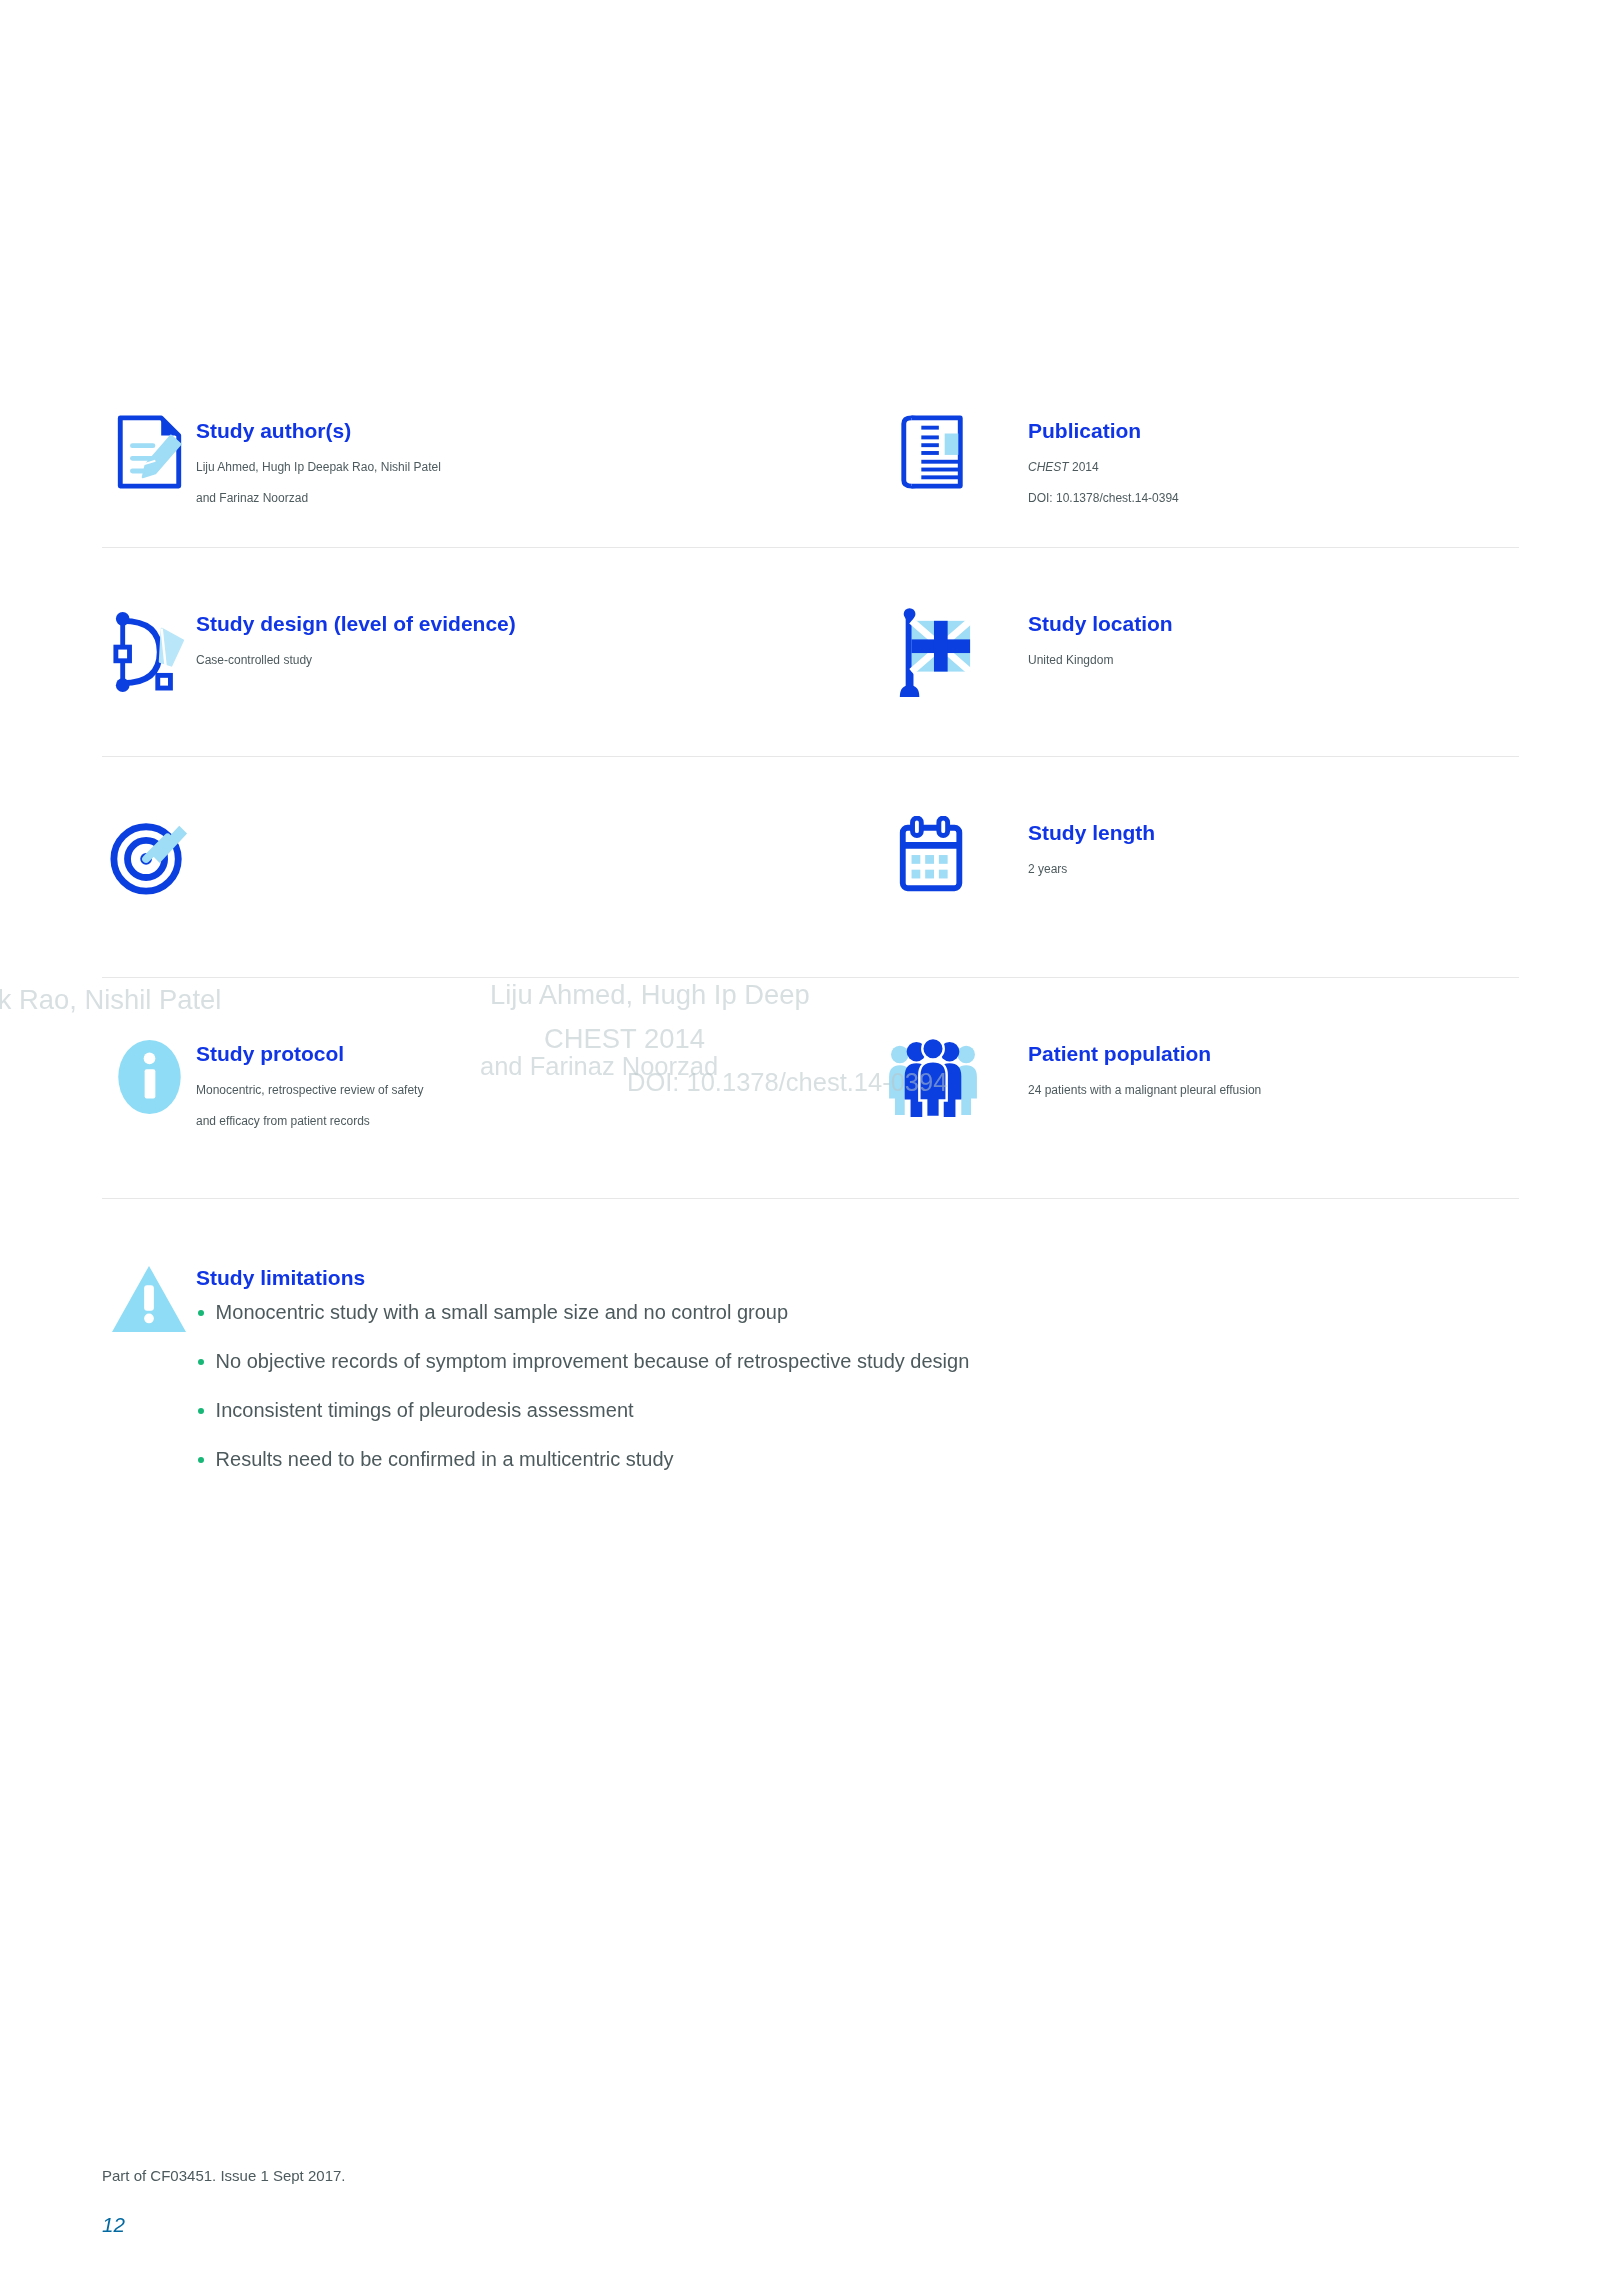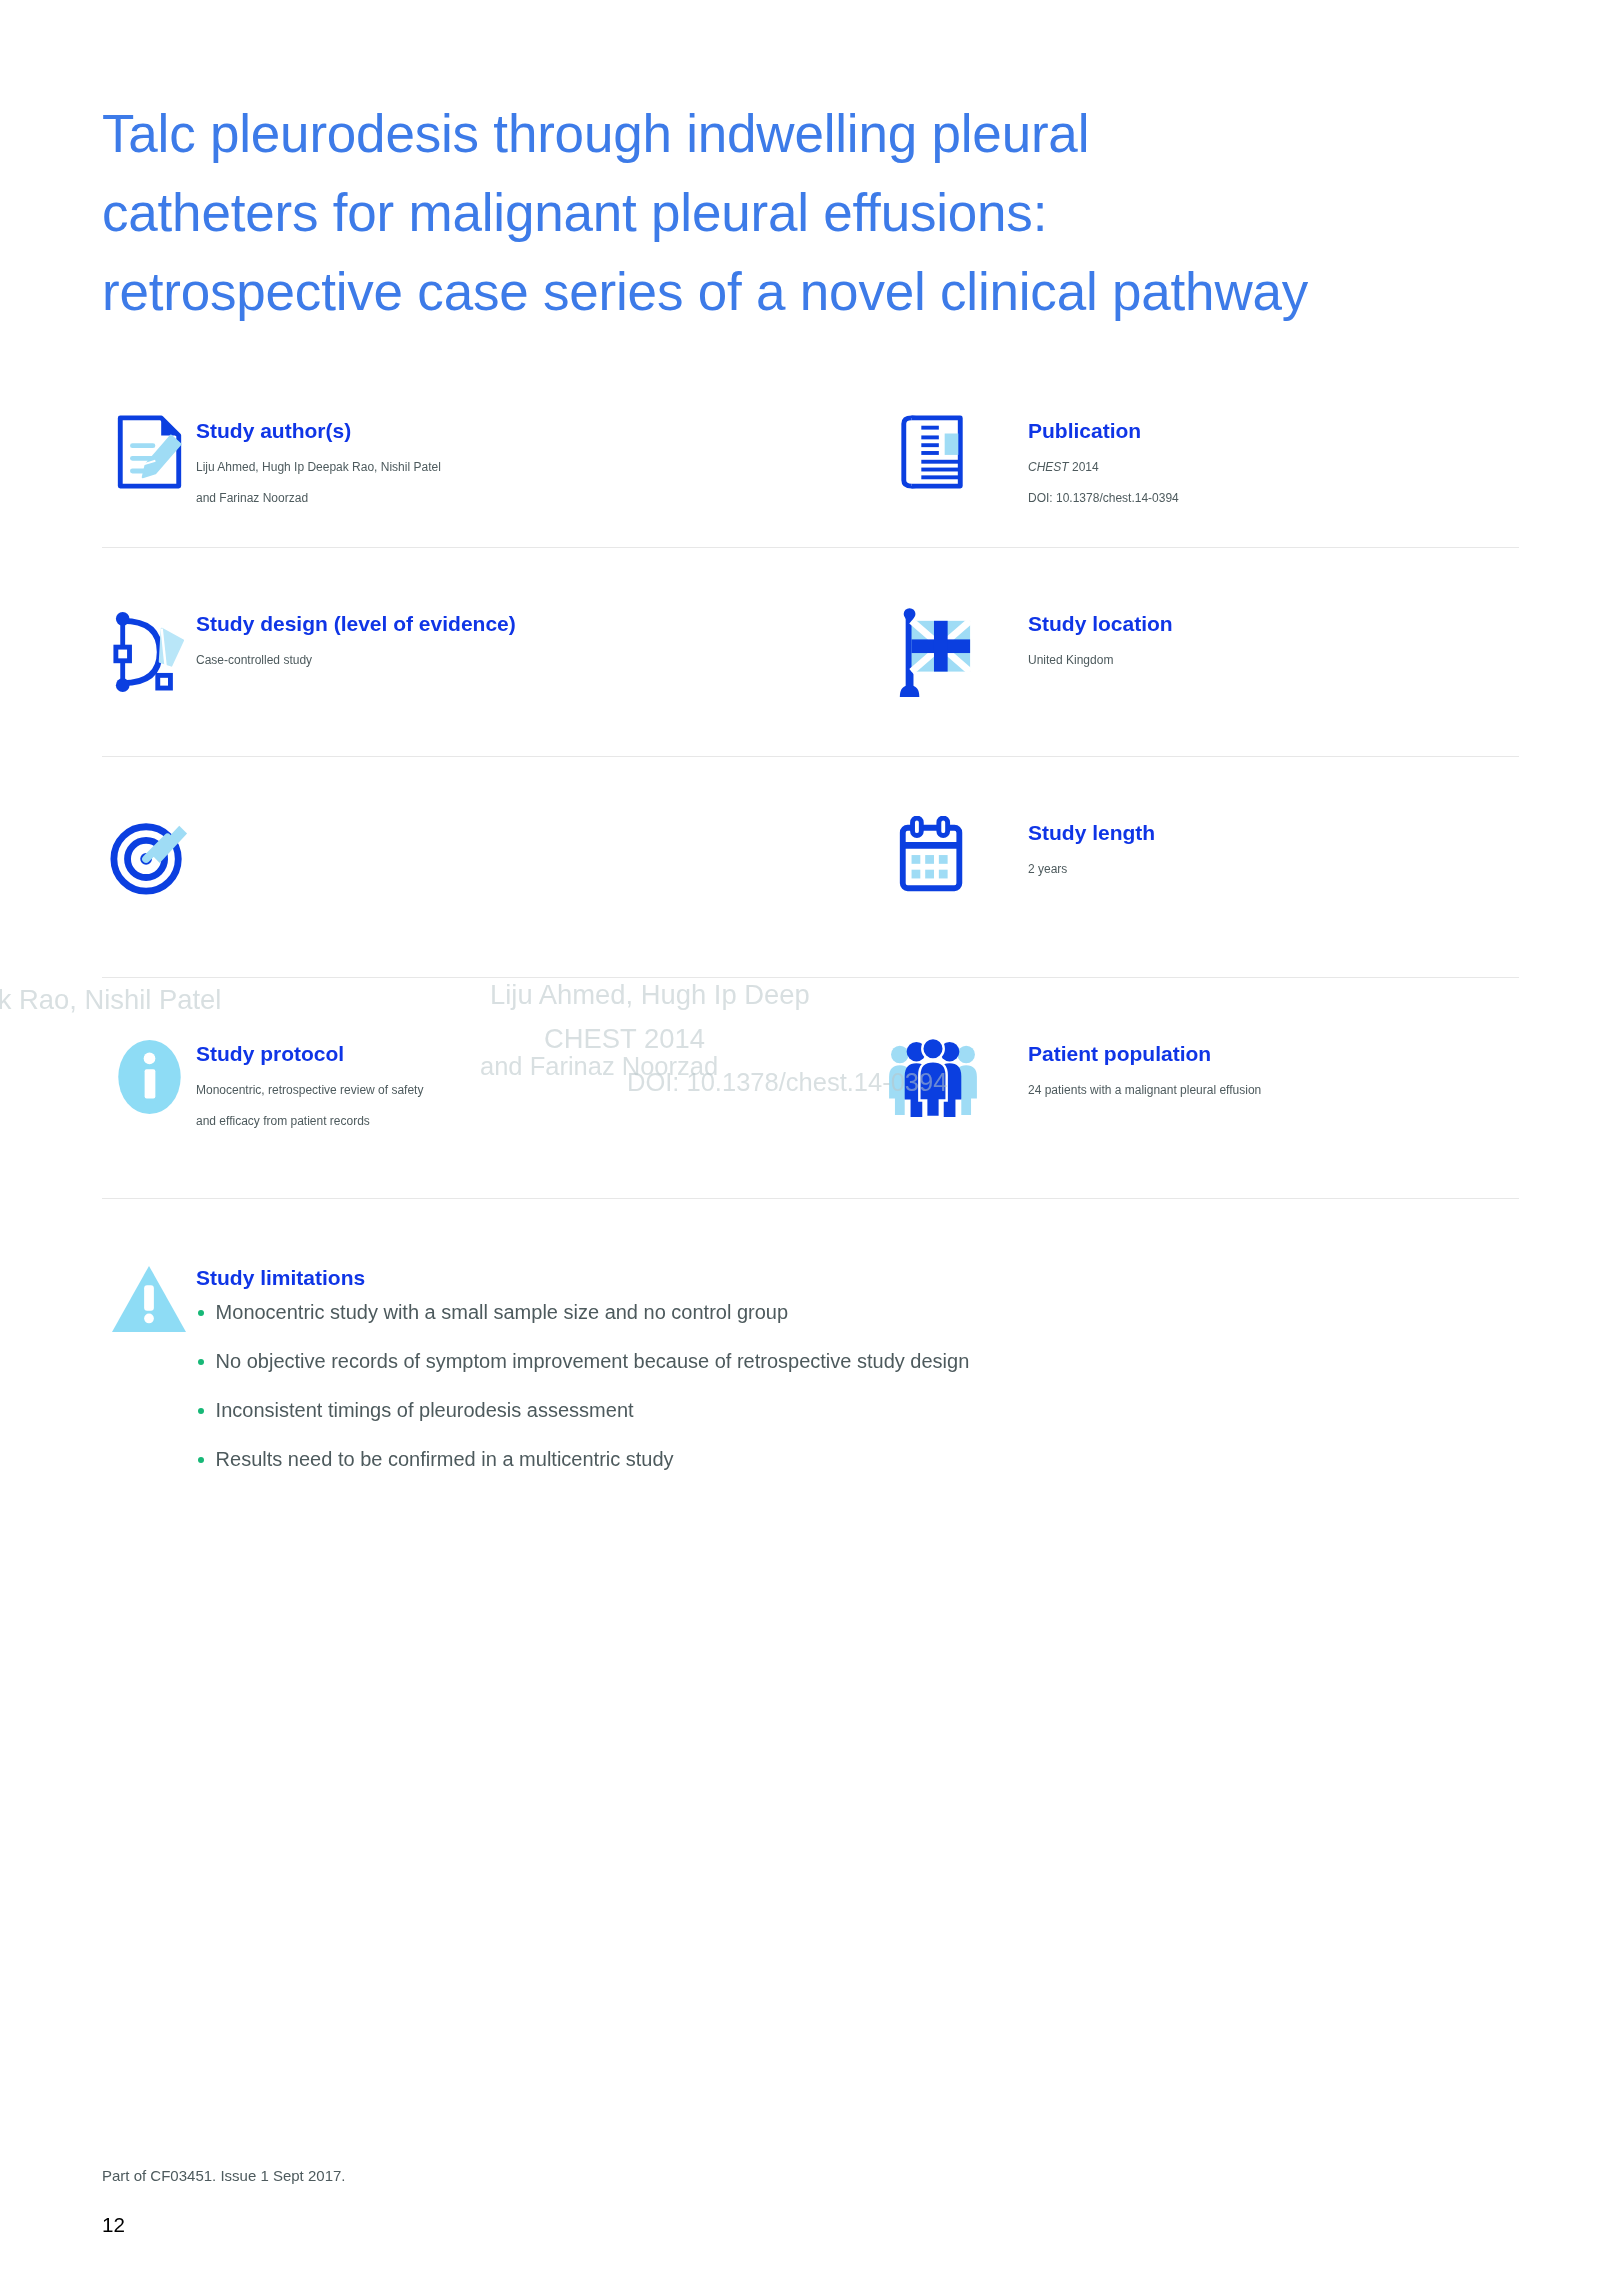--- a/index.html
+++ b/index.html
@@ -123,21 +123,22 @@
     top: 2165px;
     font-size: 15px;
     color: #4d5a5d;
     line-height: 21.6px;
   }
   .pageno {
     position: absolute;
     left: 102px;
     top: 2213px;
     font-size: 20.6px;
-    color: #000000;
+    color: #0369a1;
+    font-style: italic;
   }
 
   
   .ghost {
     position: absolute;
     color: #b9c6c9;
     opacity: 0.55;
     font-size: 27.4px;
     line-height: 39px;
     white-space: nowrap;
@@ -148,25 +149,20 @@
   .g2 { left: 490px;  top: 975px;  }
   .g3 { left: 544px;  top: 1019px; }
   .g4 { left: 480px;  top: 1047px; font-size: 25.5px; }
   .g5 { left: 627px;  top: 1063px; font-size: 25.5px; }
 </style>
 </head>
 <body>
 
 <div id="page">
 
-  <div class="title-block">
-    <div class="title-line">Talc pleurodesis through indwelling pleural</div>
-    <div class="title-line">catheters for malignant pleural effusions:</div>
-    <div class="title-line">retrospective case series of a novel clinical pathway</div>
-  </div>
 
   <div class="content">
 
     <div class="section pad-a">
 
       <div class="col col-left">
         <div class="icon-wrap">
           <svg width="71" height="76" viewBox="0 0 72 78">
             <path d="M6 4 h42 l18 18 v52 a0 0 0 0 1 0 0 h-60 z" fill="#ffffff" stroke="#0b3fe0" stroke-width="5" stroke-linejoin="round"></path>
             <path d="M48 4 l18 18 h-18 z" fill="#0b3fe0"></path>

